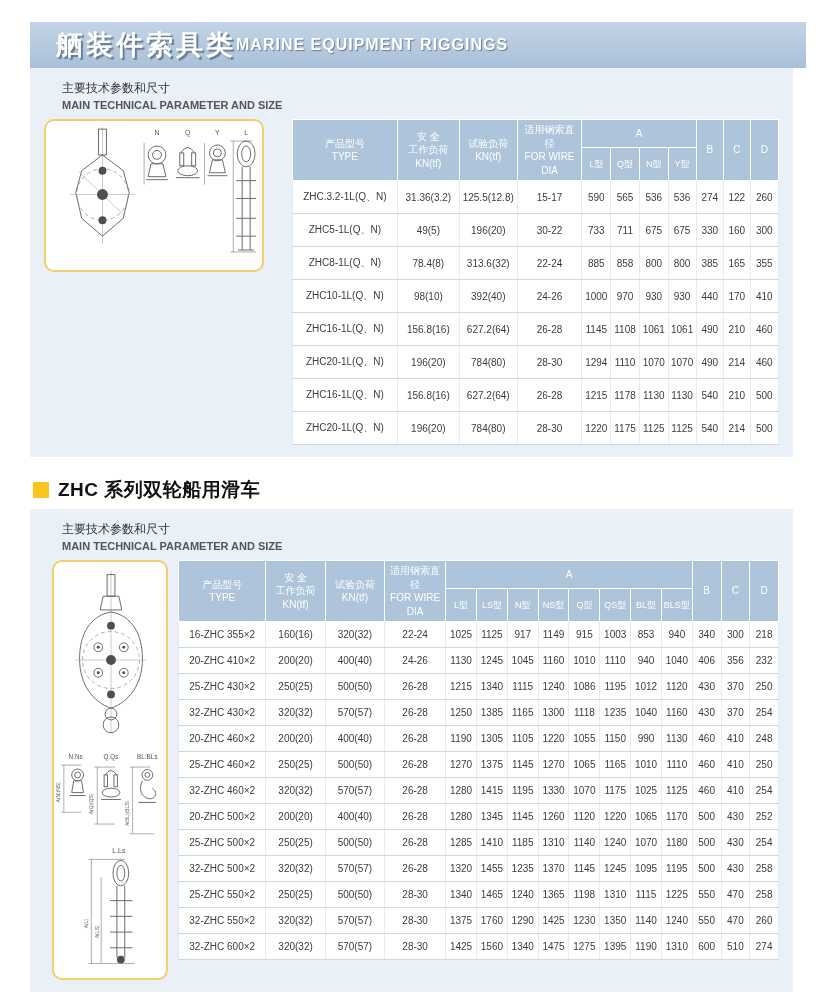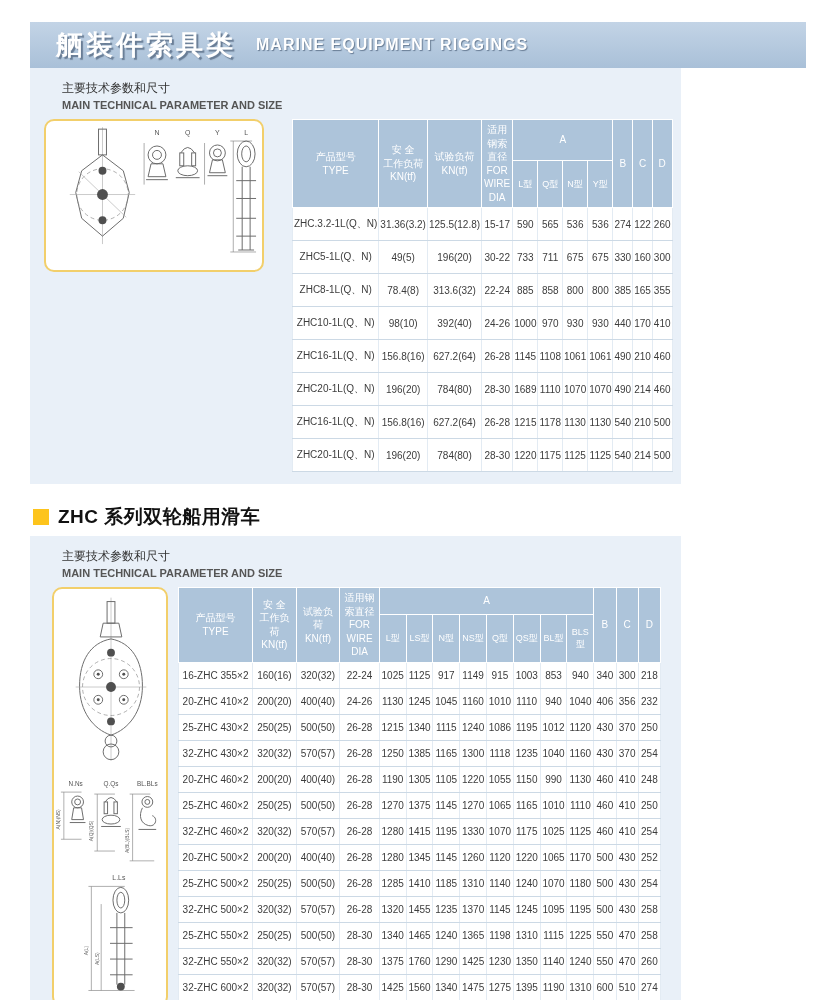--- a/index.html
+++ b/index.html
@@ -3,39 +3,39 @@
 <meta charset="utf-8">
 <style>
   * { margin:0; padding:0; box-sizing:border-box; }
   html,body { background:#fff; width:830px; font-family:"Liberation Sans", sans-serif; }
   .page { width:830px; min-height:1000px; background:#fff; padding-top:22px; }
 
   
   .banner {
     margin-left:30px; width:776px; height:46px;
     background:linear-gradient(#c3d4e6, #a9c0d8);
-    display:flex; align-items:center; padding-left:26px; gap:20px;
+    display:flex; align-items:center; padding-left:26px; gap:0;
   }
   .banner-zh {
     color:#fff; font-size:27px; font-weight:bold; letter-spacing:3px;
     text-shadow:2px 2px 1px rgba(90,110,135,.85);
   }
   .banner-en {
     color:#fff; font-size:16px; font-weight:bold; letter-spacing:1px;
     text-shadow:1px 1px 1px rgba(90,110,135,.85);
   }
 
   
   .sec-title { margin:13px 0 6px 33px; display:flex; align-items:center; gap:9px; }
   .bullet { width:16px; height:16px; background:#fdc41c; flex:0 0 auto; }
   .sec-title-zh { font-size:19px; font-weight:bold; color:#111; letter-spacing:.5px; }
   .sec-title-en { font-size:14px; font-weight:bold; color:#111; }
 
   
-  .sec-box { margin-left:30px; width:651px; background:#e9f0f8; padding:10px 20px 12px 14px; }
+  .sec-box { margin-left:30px; width:763px; background:#e9f0f8; padding:10px 14px 12px 14px; }
   .param-zh { font-size:12px; color:#333; margin:2px 0 2px 18px; }
   .param-en { font-size:11px; color:#555; margin:0 0 8px 18px;font-weight:bold; }
   .content-row { display:flex; align-items:flex-start; }
   .fig-box { background:#fff; border:2px solid #f2cf6b; border-radius:10px; flex:0 0 auto; }
 
   
   table { border-collapse:collapse; table-layout:fixed; background:#fff; }
   th {
     background:#adc4da; color:#fff; font-weight:normal; font-size:10px;
     border:1px solid #fff; padding:3px 2px; line-height:1.35;
@@ -228,21 +228,21 @@
               <td>1061</td>
               <td>490</td>
               <td>210</td>
               <td>460</td>
             </tr>
             <tr>
               <td>ZHC20-1L(Q、N)</td>
               <td>196(20)</td>
               <td>784(80)</td>
               <td>28-30</td>
-              <td>1689</td>
+              <td>1294</td>
               <td>1110</td>
               <td>1070</td>
               <td>1070</td>
               <td>490</td>
               <td>214</td>
               <td>460</td>
             </tr>
             <tr>
               <td>ZHC16-1L(Q、N)</td>
               <td>156.8(16)</td>

